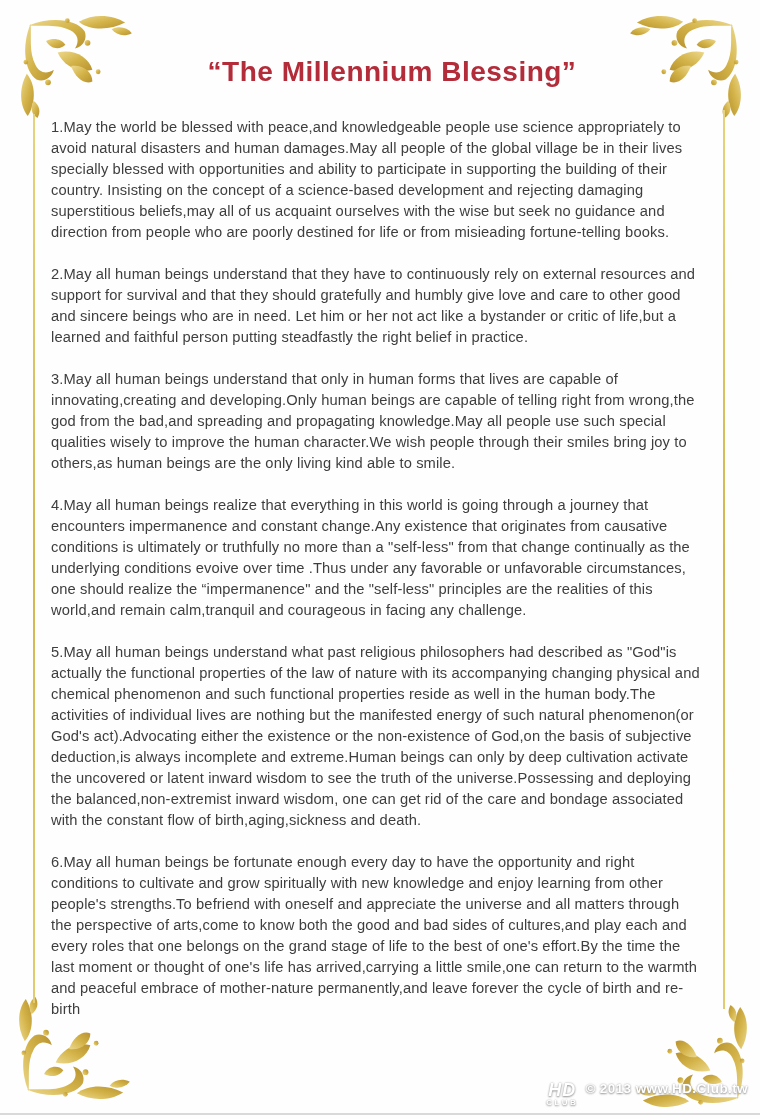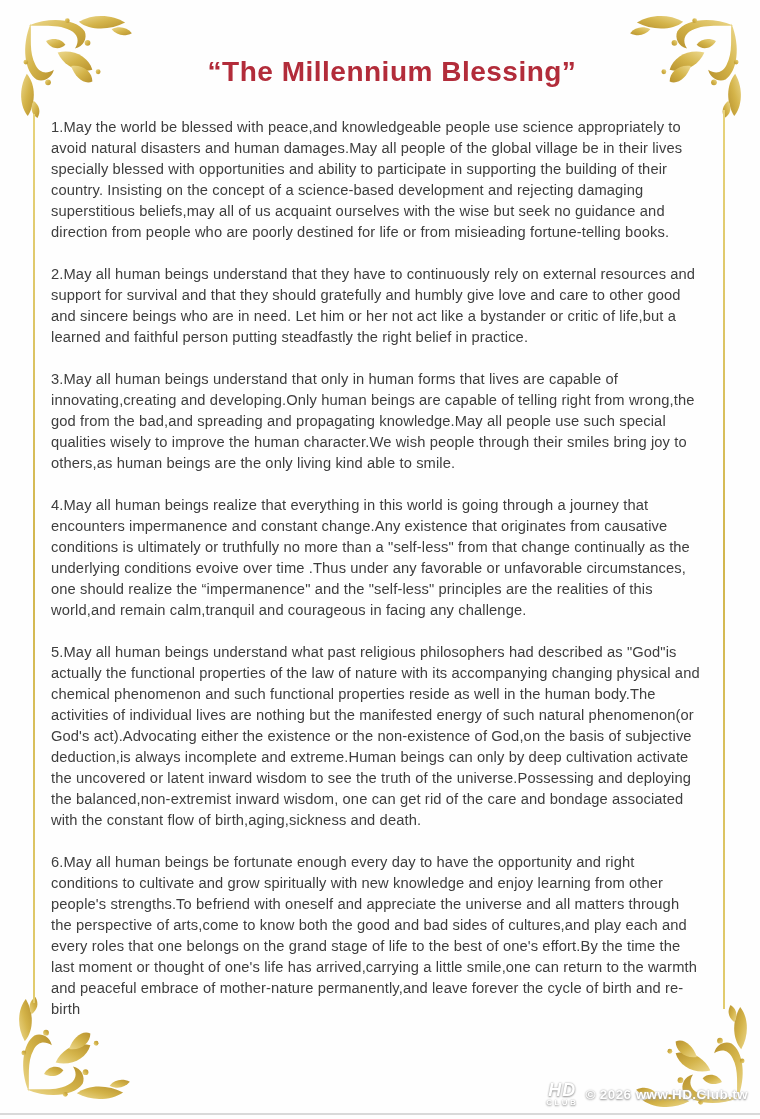--- a/index.html
+++ b/index.html
@@ -21,21 +21,21 @@
   .corner.tl { top:12px;  left:16px; }
   .corner.tr { top:12px;  right:14px; transform:scaleX(-1); }
   .corner.bl { bottom:16px; left:14px;  transform:scaleY(-1); }
   .corner.br { bottom:8px;  right:8px;  transform:scale(-1,-1); }
   .vline { position:absolute; width:2px;
     background:linear-gradient(to bottom,#e7d37c,#d2b64e 50%,#e2cc6f); }
   .vline.left  { left:33px;  top:114px; bottom:116px; }
   .vline.right { right:35px; top:110px; bottom:110px; }
   .watermark {
     position:absolute; right:12px; bottom:12px;
-    display:flex; align-items:center; gap:7px; color:#ffffff; z-index:5;
+    display:flex; align-items:flex-start; gap:7px; color:#ffffff; z-index:5;
   }
   .hd-logo { display:flex; flex-direction:column; align-items:center; line-height:1;
     font-weight:bold; font-style:italic;
     text-shadow:0 1px 2px #9a9a9a, 0 0 2px #b0b0b0; }
   .hd-logo .hd   { font-size:18px; letter-spacing:1px; }
   .hd-logo .club { font-size:8px; letter-spacing:2.5px; font-style:normal; }
   .copy { font-size:13.5px; font-weight:bold;
     text-shadow:0 1px 2px #9a9a9a, 0 0 2px #b0b0b0; letter-spacing:0.4px; }
   .bottom-line { position:absolute; bottom:4px; left:0; width:100%; height:2px;
     background:#d9d9d9; }
@@ -99,18 +99,18 @@
     <p>4.May all human beings realize that everything in this world is going through a journey that encounters impermanence and constant change.Any existence that originates from causative conditions is ultimately or truthfully no more than a "self-less" from that change continually as the underlying conditions evoive over time .Thus under any favorable or unfavorable circumstances, one should realize the “impermanence" and the "self-less" principles are the realities of this world,and remain calm,tranquil and courageous in facing any challenge.</p>
     <p>5.May all human beings understand what past religious philosophers had described as "God"is actually the functional properties of the law of nature with its accompanying changing physical and chemical phenomenon and such functional properties reside as well in the human body.The activities of individual lives are nothing but the manifested energy of such natural phenomenon(or God's act).Advocating either the existence or the non-existence of God,on the basis of subjective deduction,is always incomplete and extreme.Human beings can only by deep cultivation activate the uncovered or latent inward wisdom to see the truth of the universe.Possessing and deploying the balanced,non-extremist inward wisdom, one can get rid of the care and bondage associated with the constant flow of birth,aging,sickness and death.</p>
     <p>6.May all human beings be fortunate enough every day to have the opportunity and right conditions to cultivate and grow spiritually with new knowledge and enjoy learning from other people's strengths.To befriend with oneself and appreciate the universe and all matters through the perspective of arts,come to know both the good and bad sides of cultures,and play each and every roles that one belongs on the grand stage of life to the best of one's effort.By the time the last moment or thought of one's life has arrived,carrying a little smile,one can return to the warmth and peaceful embrace of mother-nature permanently,and leave forever the cycle of birth and re-birth</p>
   </div>
 
   <div class="watermark">
     <div class="hd-logo">
       <span class="hd">HD</span>
       <span class="club">CLUB</span>
     </div>
-    <span class="copy">© 2026 www.HD.Club.tw</span>
+    <span class="copy">© 2013 www.HD.Club.tw</span>
   </div>
 
   <div class="bottom-line"></div>
 
 </div>
 
 </body></html>

